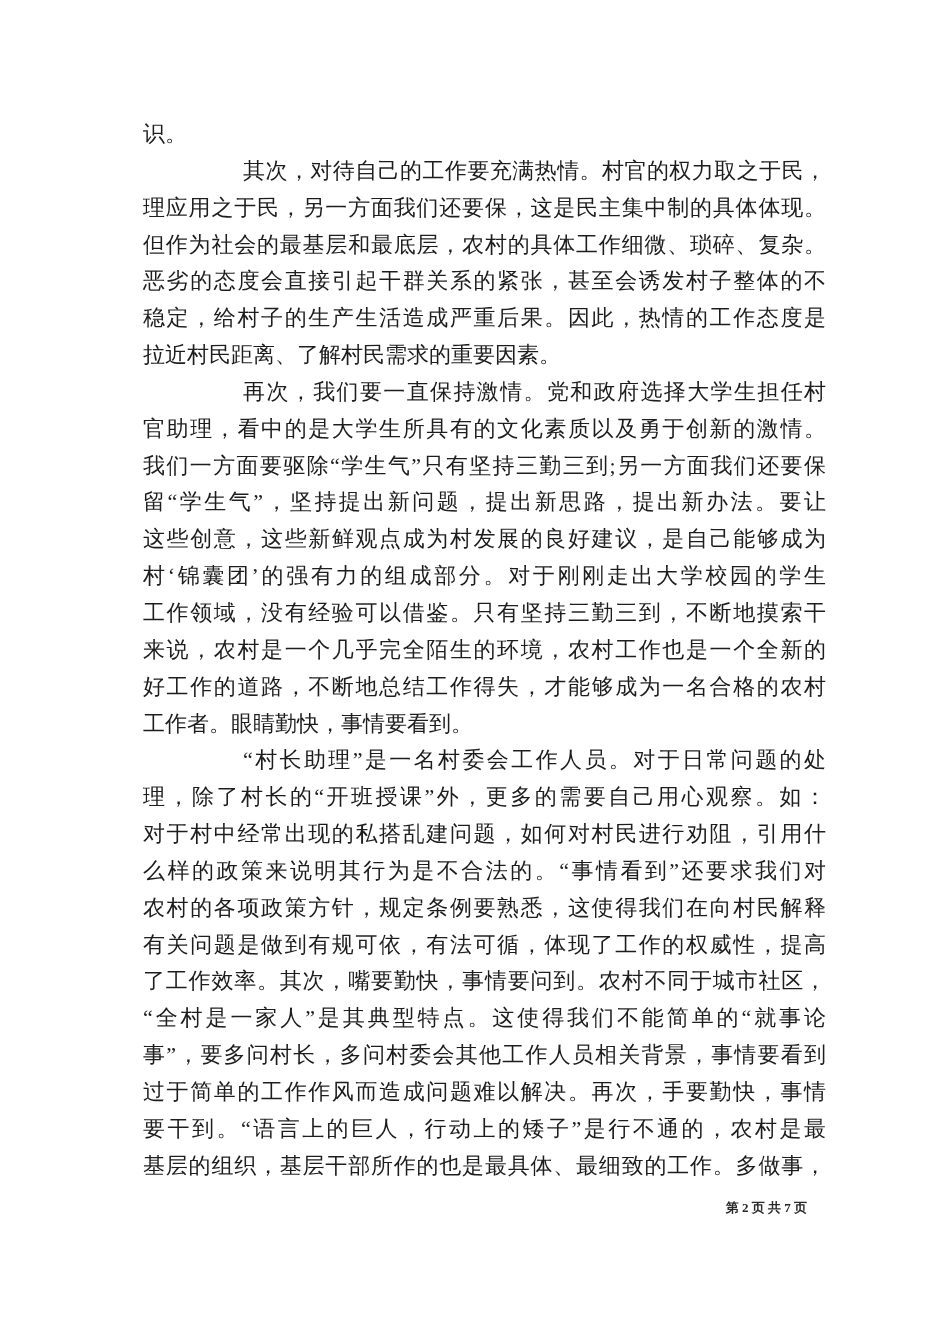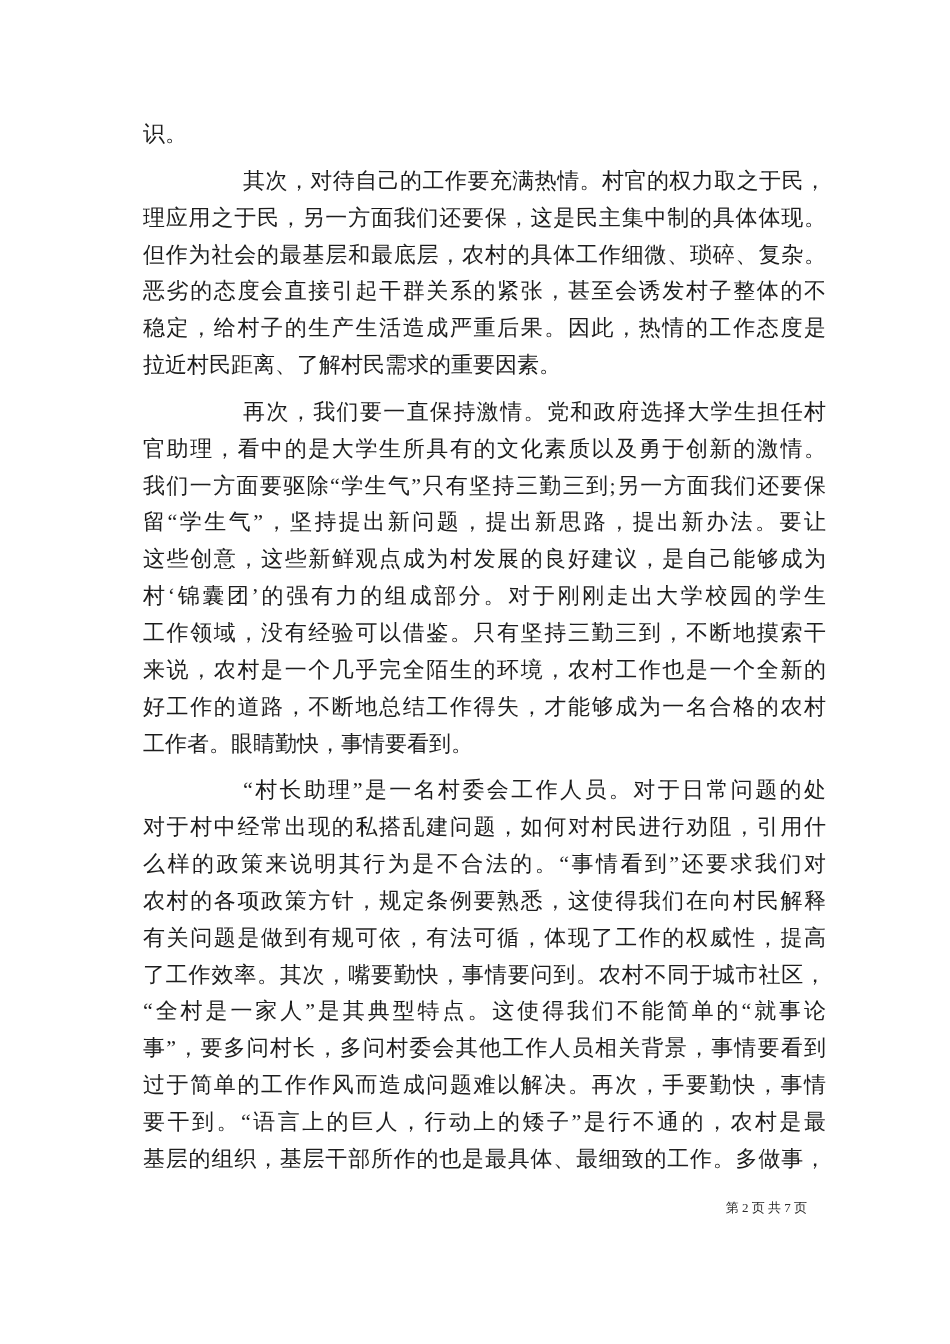--- a/index.html
+++ b/index.html
@@ -31,30 +31,30 @@
     text-align: justify;
     text-align-last: justify;
     overflow: visible;
   }
   .line.para-end {
     text-align: left;
     text-align-last: left;
   }
   .line.indented {
     padding-left: 100px;
-    margin-top: 10px;
   }
   .footer {
     position: absolute;
     top: 1199px;
     right: 143px;
     font-size: 13px;
     line-height: 18px;
     color: #2a2a2a;
     font-family: "Liberation Serif", "DejaVu Serif", serif;
+    font-weight: bold;
   }
 </style>
 </head>
 <body>
 
 <div class="page">
   <div class="textblock" id="textblock">
       <div class="line para-end">识。</div>
       <div class="line indented">其次，对待自己的工作要充满热情。村官的权力取之于民，</div>
       <div class="line">理应用之于民，另一方面我们还要保，这是民主集中制的具体体现。</div>
@@ -66,20 +66,21 @@
       <div class="line">官助理，看中的是大学生所具有的文化素质以及勇于创新的激情。</div>
       <div class="line">我们一方面要驱除“学生气”只有坚持三勤三到;另一方面我们还要保</div>
       <div class="line">留“学生气”，坚持提出新问题，提出新思路，提出新办法。要让</div>
       <div class="line">这些创意，这些新鲜观点成为村发展的良好建议，是自己能够成为</div>
       <div class="line">村‘锦囊团’的强有力的组成部分。对于刚刚走出大学校园的学生</div>
       <div class="line">工作领域，没有经验可以借鉴。只有坚持三勤三到，不断地摸索干</div>
       <div class="line">来说，农村是一个几乎完全陌生的环境，农村工作也是一个全新的</div>
       <div class="line">好工作的道路，不断地总结工作得失，才能够成为一名合格的农村</div>
       <div class="line para-end">工作者。眼睛勤快，事情要看到。</div>
       <div class="line indented">“村长助理”是一名村委会工作人员。对于日常问题的处</div>
+      <div class="line">理，除了村长的“开班授课”外，更多的需要自己用心观察。如：</div>
       <div class="line">对于村中经常出现的私搭乱建问题，如何对村民进行劝阻，引用什</div>
       <div class="line">么样的政策来说明其行为是不合法的。“事情看到”还要求我们对</div>
       <div class="line">农村的各项政策方针，规定条例要熟悉，这使得我们在向村民解释</div>
       <div class="line">有关问题是做到有规可依，有法可循，体现了工作的权威性，提高</div>
       <div class="line">了工作效率。其次，嘴要勤快，事情要问到。农村不同于城市社区，</div>
       <div class="line">“全村是一家人”是其典型特点。这使得我们不能简单的“就事论</div>
       <div class="line">事”，要多问村长，多问村委会其他工作人员相关背景，事情要看到</div>
       <div class="line">过于简单的工作作风而造成问题难以解决。再次，手要勤快，事情</div>
       <div class="line">要干到。“语言上的巨人，行动上的矮子”是行不通的，农村是最</div>
       <div class="line">基层的组织，基层干部所作的也是最具体、最细致的工作。多做事，</div>

